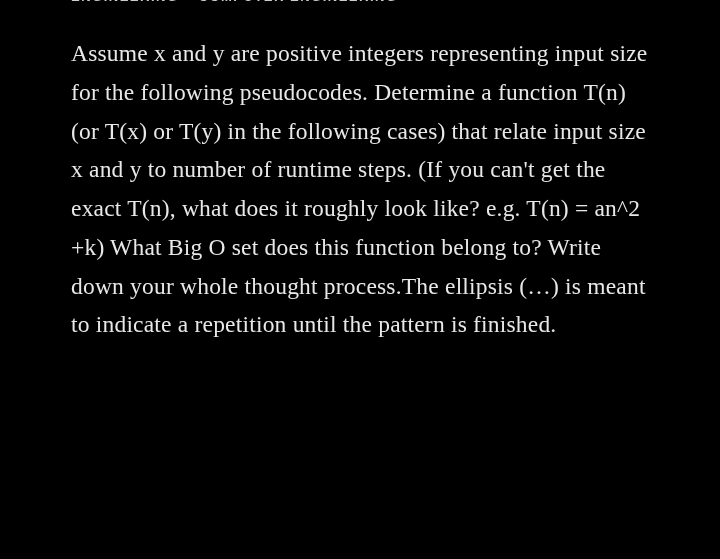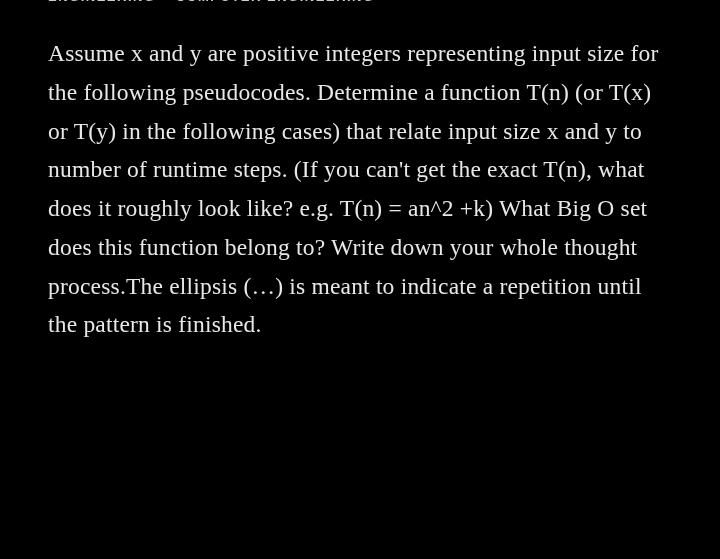--- a/index.html
+++ b/index.html
@@ -8,21 +8,21 @@
     box-sizing: border-box;
   }
   body {
     background-color: #000000;
     width: 720px;
     height: 559px;
     overflow: hidden;
     font-family: Georgia, 'Times New Roman', serif;
   }
   .content-wrapper {
-    padding: 0 48px;
+    padding: 0 71px;
     padding-top: 0;
   }
   .breadcrumb-container {
     display: flex;
     gap: 20px;
     align-items: center;
     height: 8px;
     overflow: hidden;
     margin-bottom: 20px;
   }

